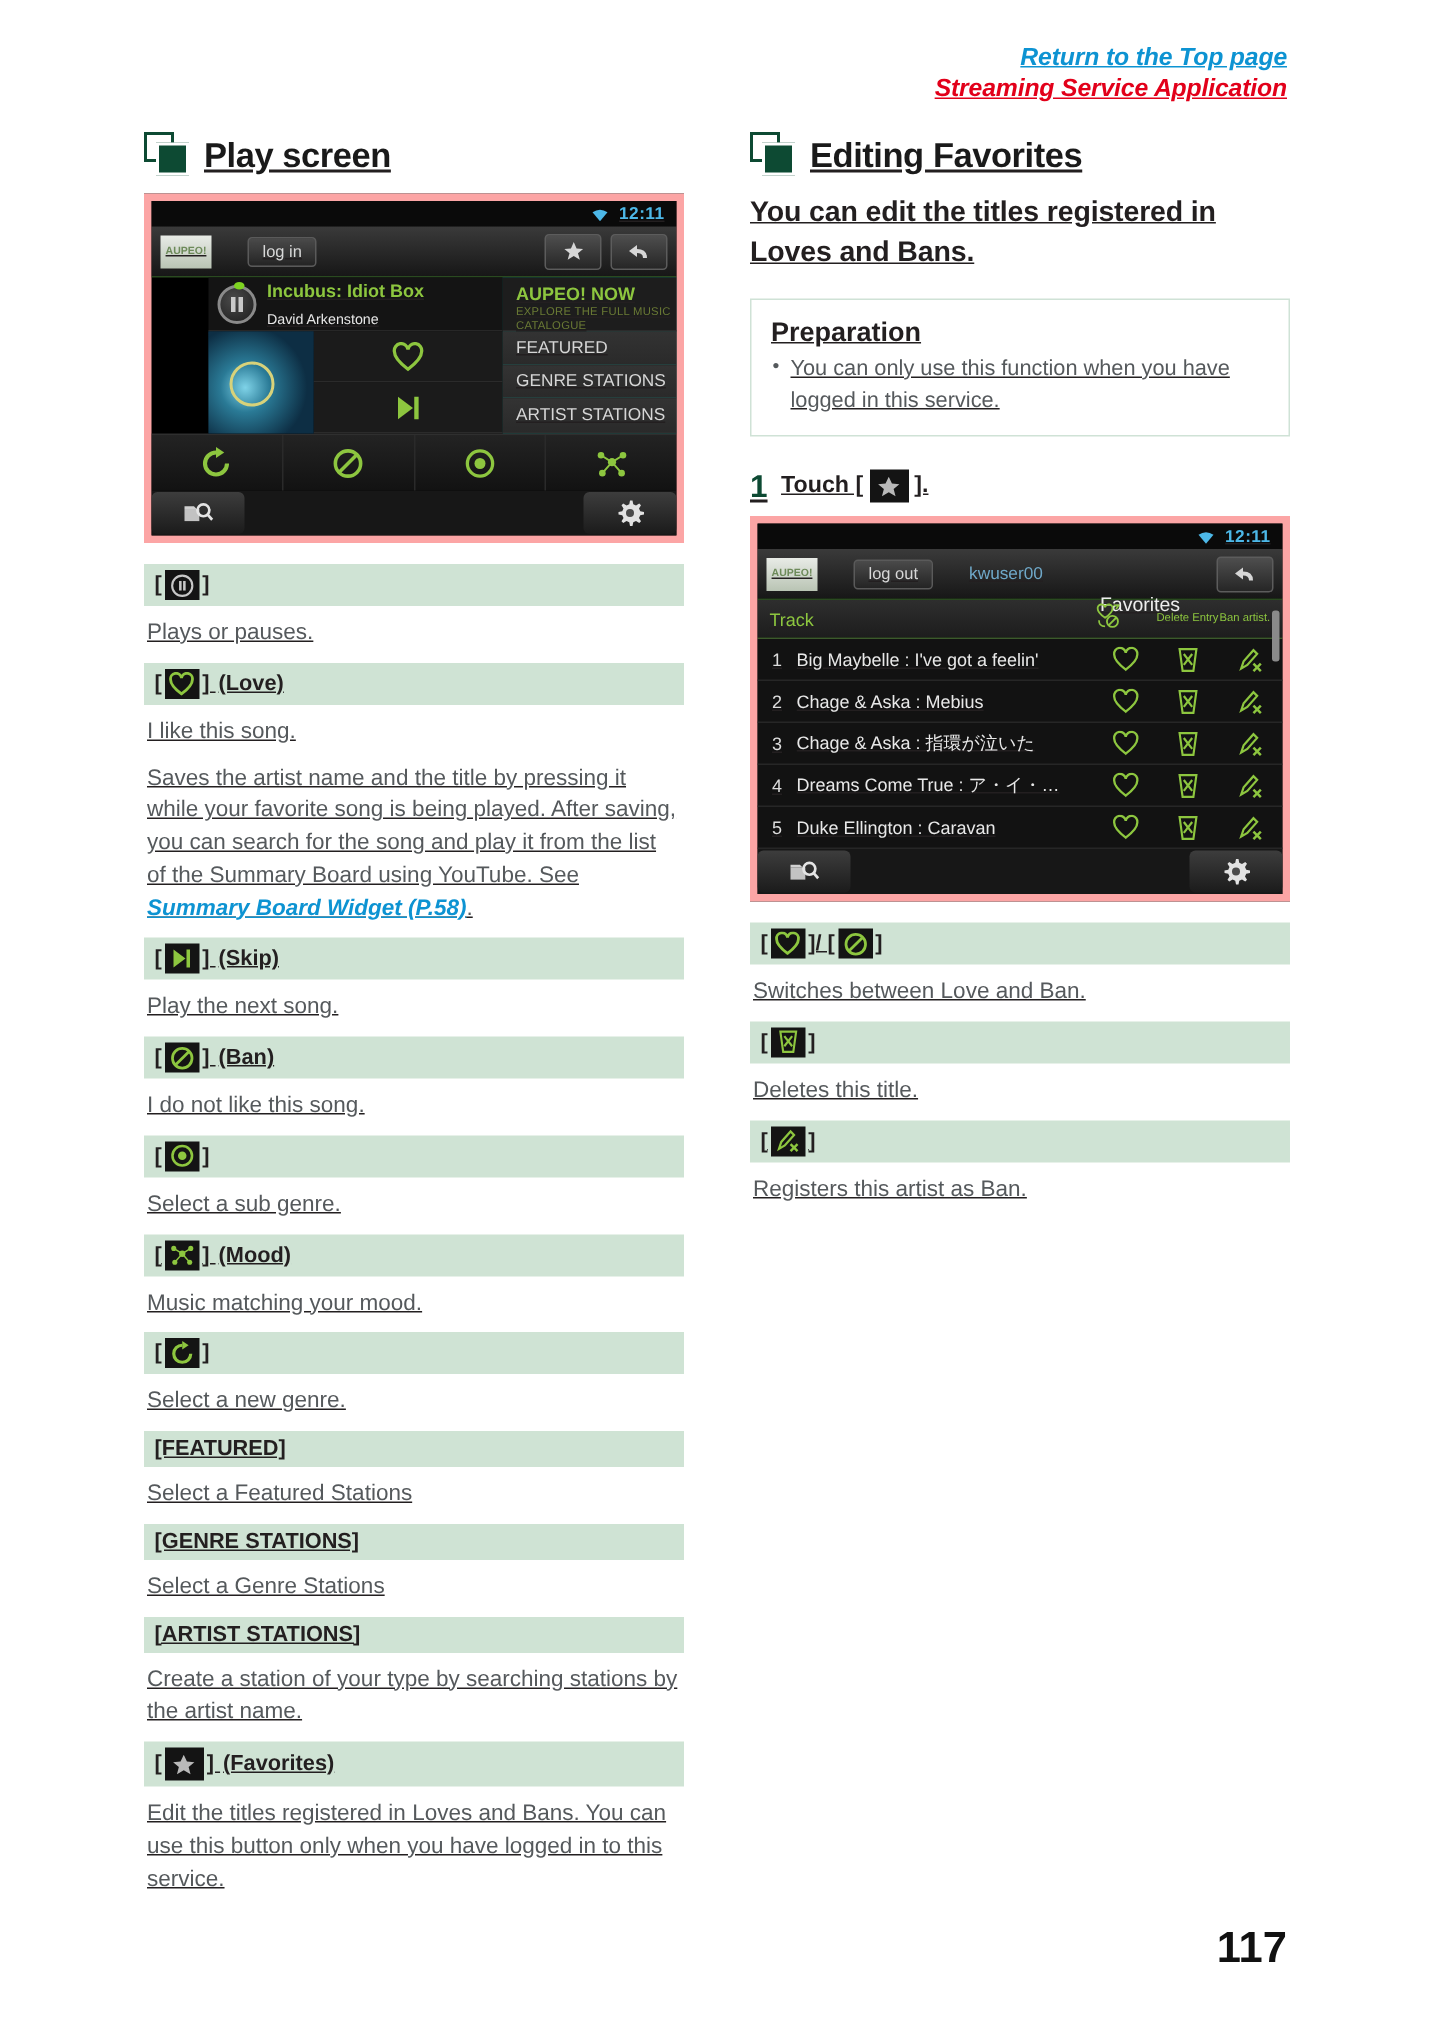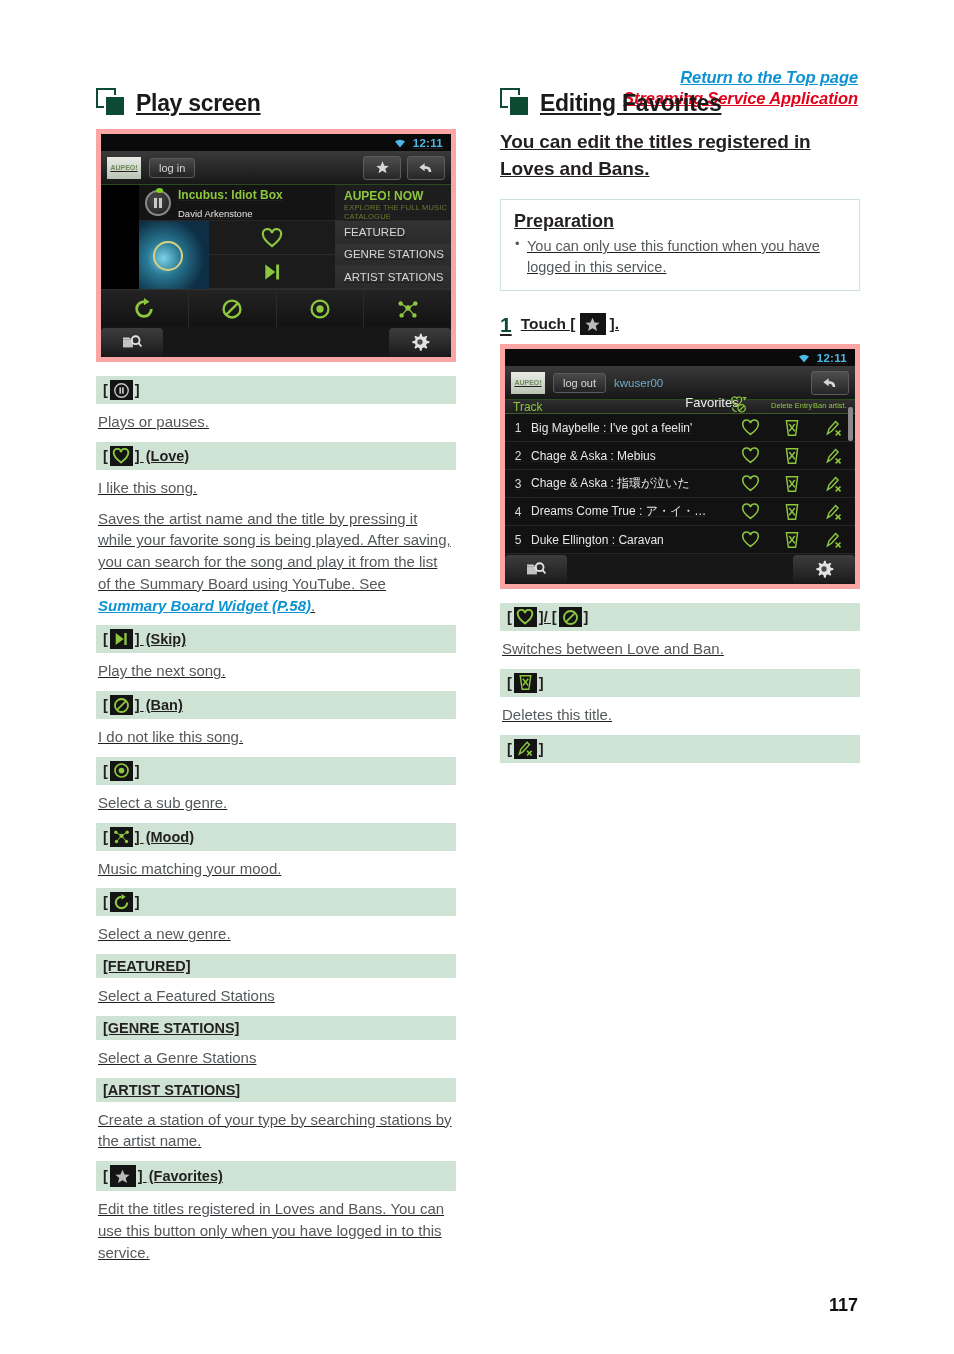--- a/index.html
+++ b/index.html
@@ -9,21 +9,21 @@
     background: #ffffff;
     font-family: "Liberation Sans", sans-serif;
     color: #231f20;
     position: relative;
     overflow: hidden;
   }
 
   
   .header-links {
     position: absolute; top: 28px; right: 96px;
-    text-align: right; line-height: 1.28; margin-top: 39px;
+    text-align: right; line-height: 1.28;
   }
   .header-links a {
     display: block;
     font-style: italic; font-weight: bold;
     font-size: 16.5px;
     text-decoration: underline;
     letter-spacing: -0.1px;
   }
   .link-top { color: #0d93d2; }
   .link-app { color: #e2001a; }
@@ -109,21 +109,21 @@
   }
   .wifi-ico { width: 14px; height: 11px; position: relative; }
   .wifi-ico svg { display: block; }
   .dev-time {
     color: #4db8e8; font-size: 11.5px; font-weight: bold; letter-spacing: 0.3px;
   }
   .dev-bar {
     height: 34px;
     background: linear-gradient(#3a3a3a, #171717);
     border-bottom: 1px solid #2a4a20;
-    display: flex; align-items: center; padding: 0 6px; gap: 8px;
+    display: flex; align-items: center; padding: 0 6px; gap: 24px;
   }
   .dev-logo {
     width: 34px; height: 22px;
     background: linear-gradient(#e8ebe6, #b9c4b4);
     display: flex; align-items: center; justify-content: center;
     font-size: 7px; color: #6d8a5a; font-weight: bold;
   }
   .dev-btn {
     background: linear-gradient(#4a4a4a, #242424);
     border: 1px solid #5a5a5a; border-radius: 3px;
@@ -215,21 +215,21 @@
   }
   .foot-btn {
     width: 62px; height: 28px;
     background: linear-gradient(#3d3d3d, #1b1b1b);
     border-radius: 4px;
     display: flex; align-items: center; justify-content: center;
   }
 
   
   .fav-head {
-    height: 14px; background: linear-gradient(#2e2e2e, #1d1d1d);
+    height: 26px; background: linear-gradient(#2e2e2e, #1d1d1d);
     display: flex; align-items: center;
     border-bottom: 1px solid #3c5a2c;
   }
   .fav-head .fh-track {
     flex: 1; color: #8dc63f; font-size: 12px; padding-left: 8px;
   }
   .fav-head .fh-c {
     width: 42px; text-align: left; color: #8dc63f;
     font-size: 7.5px; line-height: 1.15;
   }
@@ -277,21 +277,21 @@
   .chip.big { width: 26px; height: 22px; }
   .chip svg { display: block; }
 
   .inline-link {
     color: #0d93d2; font-weight: bold; font-style: italic;
     text-decoration: underline;
   }
 
   .page-no {
     position: absolute; right: 96px; bottom: 38px;
-    font-size: 18px; font-weight: bold; color: #111;
+    font-size: 29px; font-weight: bold; color: #111;
   }
 </style>
 </head>
 <body>
 
 <div class="header-links">
   <a href="#" class="link-top">Return to the Top page</a>
   <a href="#" class="link-app">Streaming Service Application</a>
 </div>
 
@@ -797,16 +797,17 @@
       <span>[</span>
       <span class="chip">
         <svg width="17" height="17" viewBox="0 0 22 22">
           <path d="M3 18 L5 12 L13 3 L16 6 L8 15 Z" fill="none" stroke="#8dc63f" stroke-width="1.9"></path>
           <line x1="13" y1="14" x2="19" y2="20" stroke="#8dc63f" stroke-width="2.1"></line>
           <line x1="19" y1="14" x2="13" y2="20" stroke="#8dc63f" stroke-width="2.1"></line>
         </svg>
       </span>
       <span>]</span>
     </div>
+    <p class="def-desc">Registers this artist as Ban.</p>
   </div>
 </div>
 
 <div class="page-no">117</div>
 
 </body></html>

